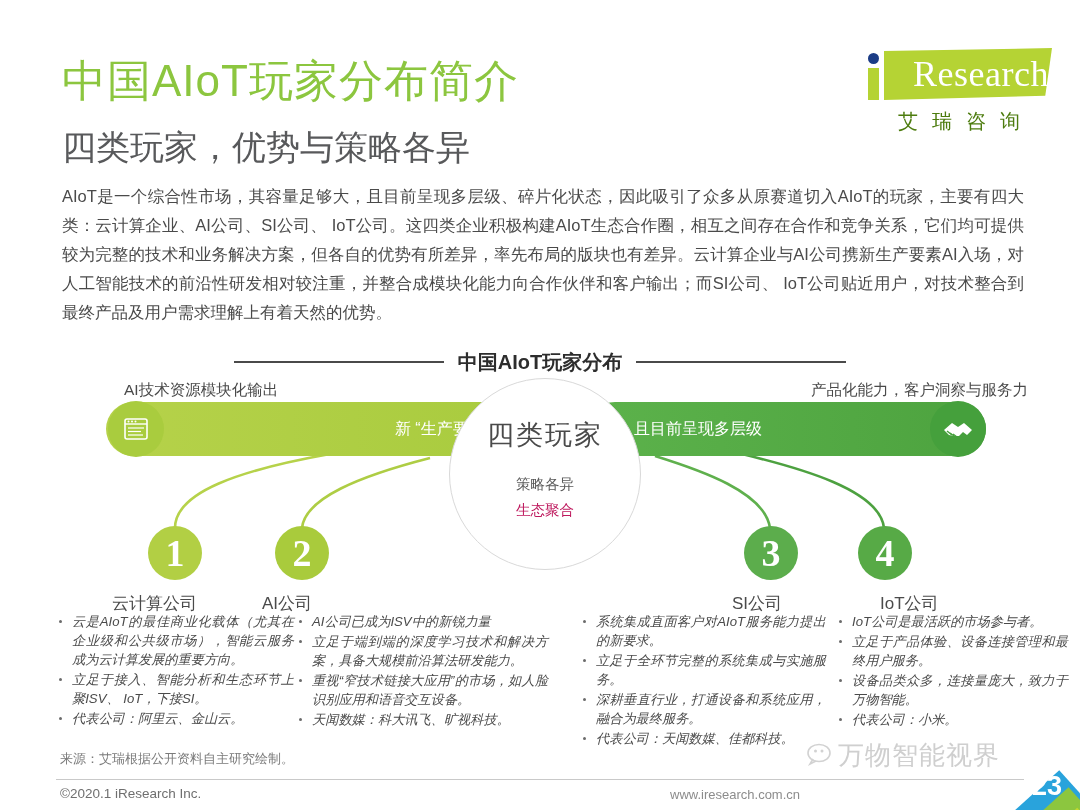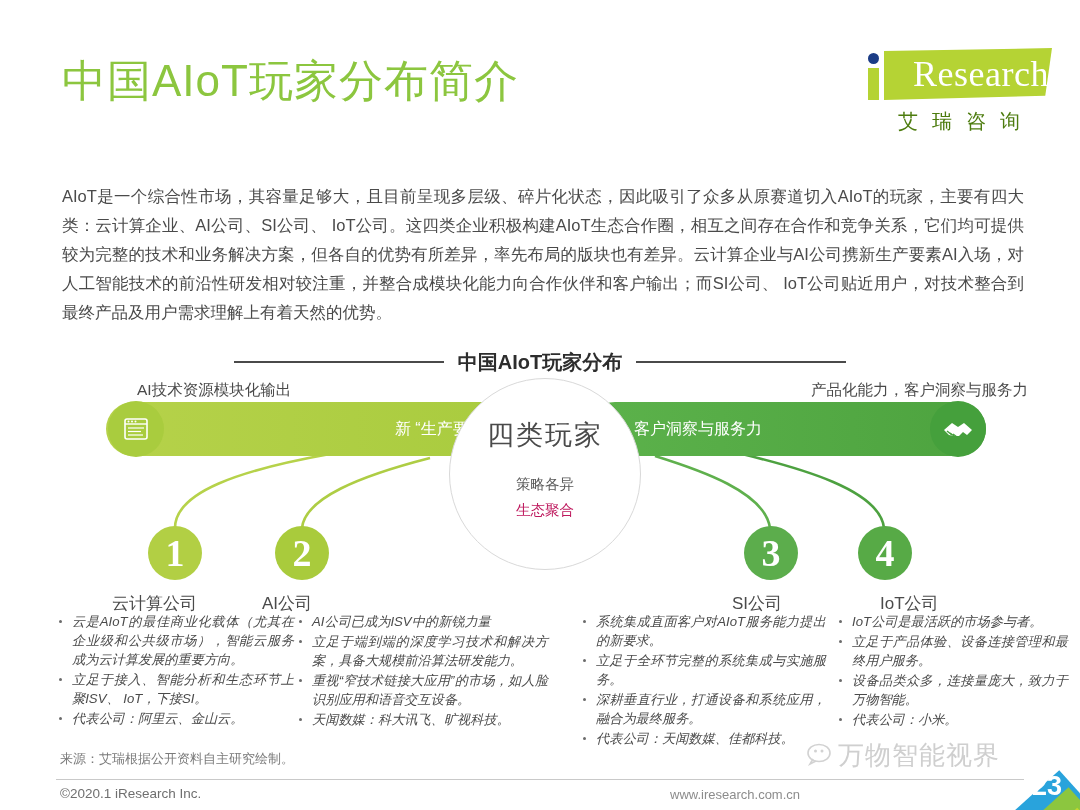--- a/index.html
+++ b/index.html
@@ -63,21 +63,21 @@
   .fig-title-wrap{
     position:absolute;left:0;top:8px;width:1080px;height:28px;
     display:flex;align-items:center;justify-content:center;
   }
   .fig-rule{height:2px;background:#4a4a4a;width:210px;}
   .fig-title{
     font-size:20px;font-weight:bold;color:#2d2d2d;
     margin:0 14px;white-space:nowrap;
   }
   .cap-left{
-    position:absolute;left:137px;top:40px;
+    position:absolute;left:124px;top:40px;
     font-size:15.5px;color:#4a4a4a;white-space:nowrap;
   }
   .cap-right{
     position:absolute;right:52px;top:40px;
     font-size:15.5px;color:#4a4a4a;white-space:nowrap;
   }
 
   
   .bar{
     position:absolute;top:62px;height:54px;border-radius:27px;
@@ -197,20 +197,21 @@
   .wm-bubble{
     position:absolute;left:806px;top:742px;width:34px;height:26px;
   }
 </style>
 </head>
 <body>
 
 <div class="slide">
 
   <div class="title-main">中国AIoT玩家分布简介</div>
+  <div class="title-sub">四类玩家，优势与策略各异</div>
 
   <div class="logo">
     <div class="logo-mark">
       <div class="logo-shape"></div>
       <div class="logo-i-stem"></div>
       <div class="logo-i-dot"></div>
       <div class="logo-text">Research</div>
     </div>
     <div class="logo-cn">艾瑞咨询</div>
   </div>
@@ -232,21 +233,21 @@
       <path d="M175,188 C175,152 240,130 330,114" fill="none" stroke="#b6d24a" stroke-width="2.6"></path>
       <path d="M302,188 C305,158 360,136 430,118" fill="none" stroke="#aecd44" stroke-width="2.6"></path>
       <path d="M770,188 C765,152 700,130 655,116" fill="none" stroke="#5fb04d" stroke-width="2.6"></path>
       <path d="M884,188 C880,150 800,128 742,114" fill="none" stroke="#4da140" stroke-width="2.6"></path>
     </svg>
 
     <div class="bar bar-left">
       <span class="bar-label">新 “生产要素”</span>
     </div>
     <div class="bar bar-right">
-      <span class="bar-label">客户洞察与服务力</span>
+      <span class="bar-label">且目前呈现多层级</span>
     </div>
 
     <div class="bar-icon icon-left">
       <svg width="30" height="30" viewBox="0 0 30 30">
         <rect x="4" y="5" width="22" height="20" rx="2" fill="none" stroke="#ffffff" stroke-width="1.6"></rect>
         <line x1="4" y1="10" x2="26" y2="10" stroke="#ffffff" stroke-width="1.4"></line>
         <circle cx="7.5" cy="7.5" r="1" fill="#ffffff"></circle>
         <circle cx="11" cy="7.5" r="1" fill="#ffffff"></circle>
         <circle cx="14.5" cy="7.5" r="1" fill="#ffffff"></circle>
         <line x1="7" y1="14" x2="23" y2="14" stroke="#ffffff" stroke-width="1.2"></line>

